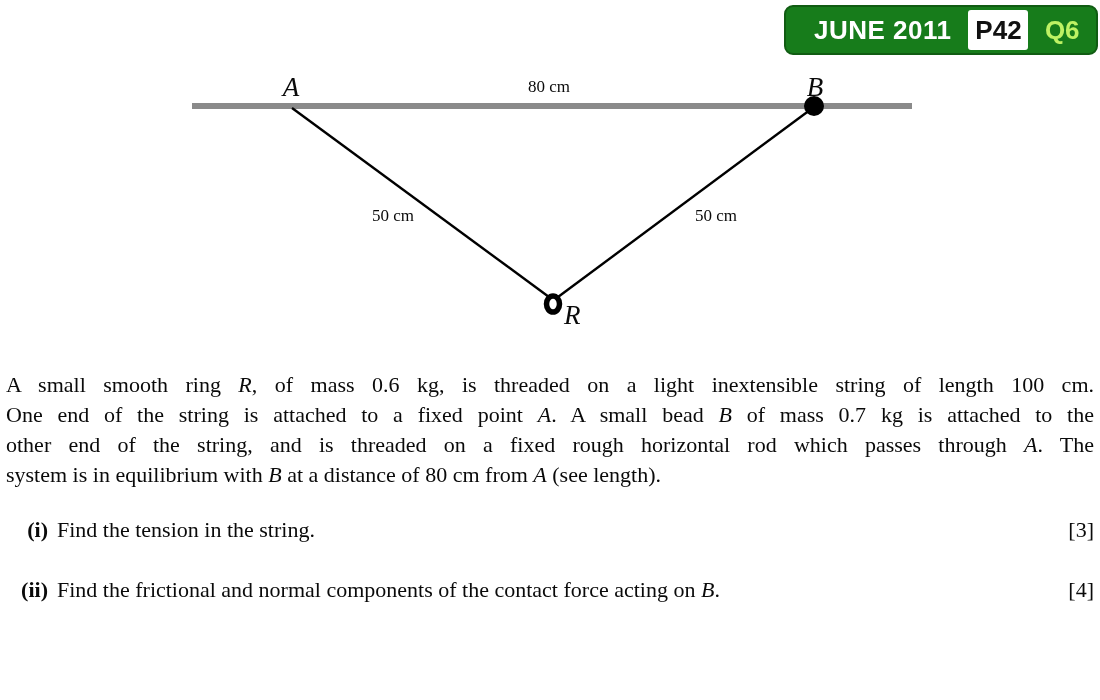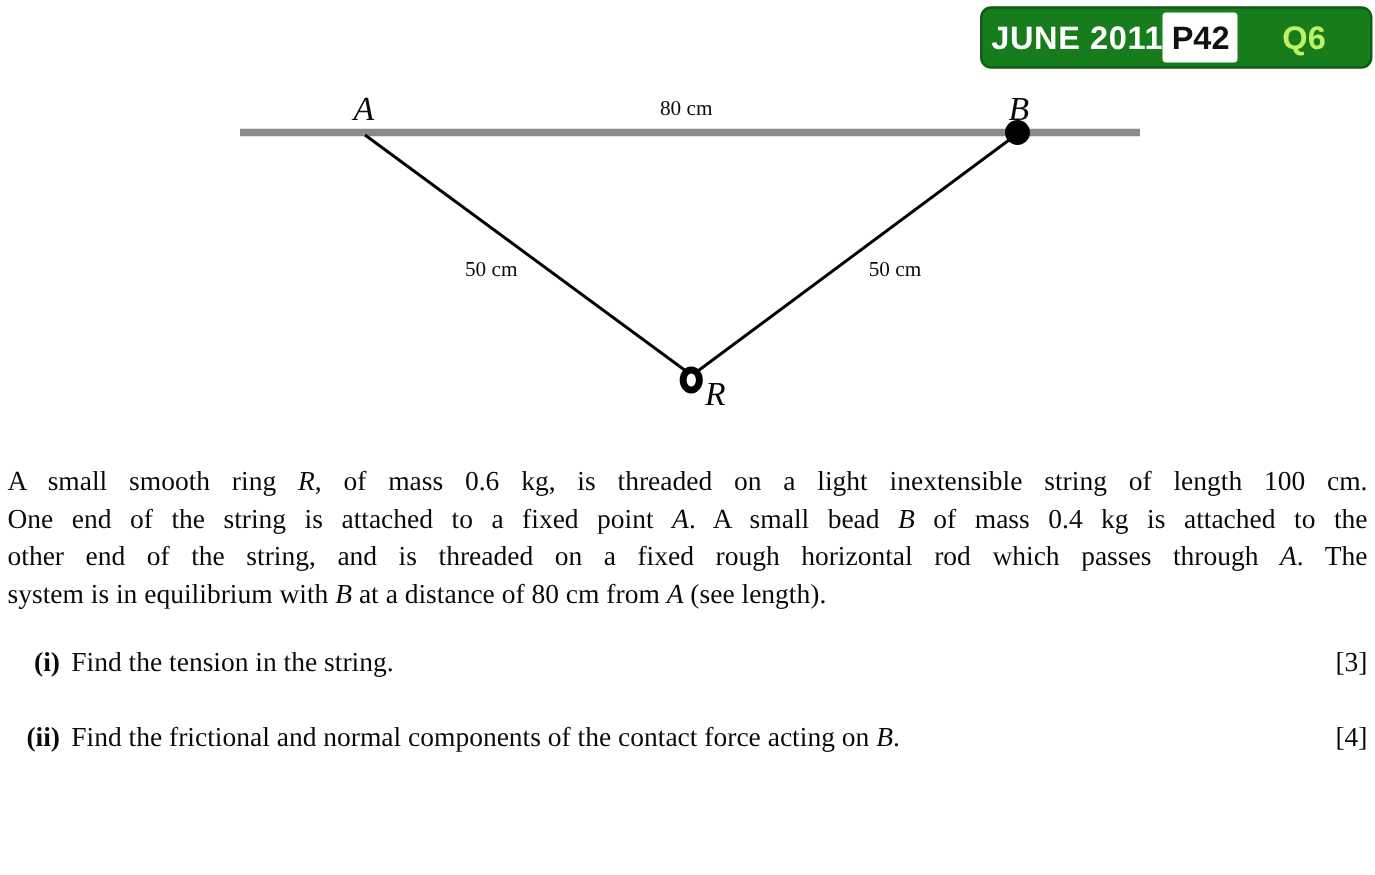--- a/index.html
+++ b/index.html
@@ -8,27 +8,27 @@
     background: #ffffff; overflow: hidden;
     font-family: "Liberation Serif", serif; color: #0a0a0a;
   }
 
   
   .badge {
     position: absolute; top: 5px; left: 784px; width: 314px; height: 50px;
     background: var(--green, #177c1b);
     border: 2px solid #115c13; box-sizing: border-box;
     border-radius: 9px;
-    display: flex; align-items: center; padding-left: 7px;
+    display: flex; align-items: center; padding-left: 28px;
     font-family: "Liberation Sans", sans-serif; font-weight: bold; font-size: 26px;
   }
   .badge-session { color: #ffffff; letter-spacing: 0.5px; white-space: nowrap; }
   .badge-paper {
     background: #ffffff; color: #111111; height: 40px; min-width: 60px;
-    border-radius: 3px;
+    margin-left: 17px; border-radius: 3px;
     display: flex; align-items: center; justify-content: center;
   }
   .badge-q { color: #bef264; flex: 1; text-align: center; }
 
   
   .diagram-svg { position: absolute; left: 0; top: 0; }
   .dlabel { position: absolute; font-size: 17px; white-space: nowrap; }
   .dlabel.var { font-style: italic; font-size: 27px; }
   .center-x { transform: translateX(-50%); }
 
@@ -73,21 +73,21 @@
 
   <div class="dlabel var center-x" style="left:291px; top:72px;">A</div>
   <div class="dlabel var center-x" style="left:815px; top:72px;">B</div>
   <div class="dlabel center-x" style="left:549px; top:77px;">80 cm</div>
   <div class="dlabel center-x" style="left:393px; top:206px;">50 cm</div>
   <div class="dlabel center-x" style="left:716px; top:206px;">50 cm</div>
   <div class="dlabel var" style="left:564px; top:300px;">R</div>
 
   <div class="para">
       <div class="tline jl"><span>A small smooth ring </span><i>R</i><span>, of mass 0.6 kg, is threaded on a light inextensible string of length 100 cm.</span></div>
-      <div class="tline jl"><span>One end of the string is attached to a fixed point </span><i>A</i><span>. A small bead </span><i>B</i><span> of mass 0.4 kg is attached to the</span></div>
+      <div class="tline jl"><span>One end of the string is attached to a fixed point </span><i>A</i><span>. A small bead </span><i>B</i><span> of mass 0.7 kg is attached to the</span></div>
       <div class="tline jl"><span>other end of the string, and is threaded on a fixed rough horizontal rod which passes through </span><i>A</i><span>. The</span></div>
       <div class="tline"><span>system is in equilibrium with </span><i>B</i><span> at a distance of 80 cm from </span><i>A</i><span> (see length).</span></div>
     </div>
 
   <div class="question q1">
     <div class="q-marker">(i)</div>
     <div class="q-text">
         <div class="tline"><span>Find the tension in the string.</span></div>
       </div>
     <div class="q-marks">[3]</div>

